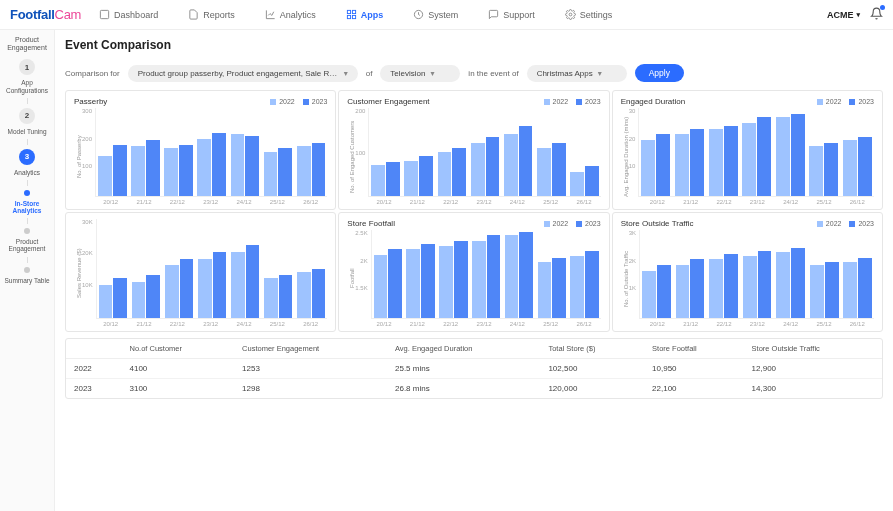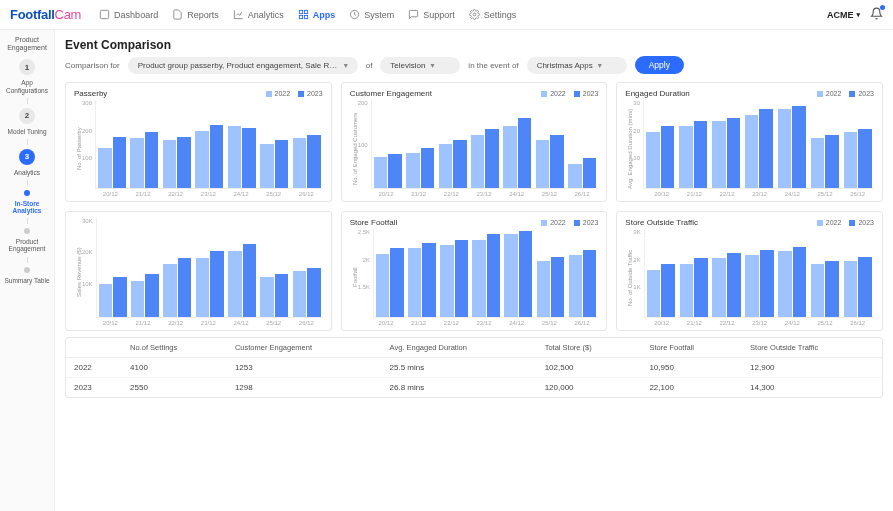--- a/index.html
+++ b/index.html
@@ -1,21 +1,21 @@
 <!DOCTYPE html>
 <html><head>
 <meta charset="utf-8">
 <style>
   * { box-sizing: border-box; margin: 0; padding: 0; }
   body { font-family: -apple-system, BlinkMacSystemFont, "Segoe UI", Arial, sans-serif; font-size: 10px; color: #333; background: #fff; width: 893px; height: 511px; overflow: hidden; }
   
   .topnav { height: 30px; display: flex; align-items: center; padding: 0 10px; border-bottom: 1px solid #eee; }
   .brand { font-weight: 700; font-size: 13px; color: #0f52ba; letter-spacing: -0.3px; margin-right: 18px; }
   .brand .cam { color: #ec4899; font-weight: 400; }
-  .navlinks { display: flex; gap: 14px; align-items: center; }
+  .navlinks { display: flex; gap: 30px; align-items: center; }
   .navlink { display: flex; align-items: center; gap: 4px; font-size: 9px; color: #666; cursor: pointer; }
   .navlink.active { color: #2b6cff; font-weight: 600; }
   .navlink svg { stroke: #888; }
   .navlink.active svg { stroke: #2b6cff; }
   .topright { margin-left: auto; display: flex; align-items: center; gap: 10px; }
   .topright .acct { font-size: 9px; font-weight: 600; color: #222; display: flex; align-items: center; gap: 3px; }
   .bell { position: relative; }
   .bell svg { stroke: #555; }
   .bell .dot { position: absolute; top: -2px; right: -2px; width: 5px; height: 5px; background: #2b6cff; border-radius: 50%; }
   
@@ -24,28 +24,28 @@
   .sidebar .group-header { font-size: 7px; text-align: center; color: #555; line-height: 1.1; padding: 0 3px; margin-bottom: 4px; }
   .stepn { width: 16px; height: 16px; border-radius: 50%; background: #e8e8e8; color: #444; display: flex; align-items: center; justify-content: center; font-size: 8px; font-weight: 600; }
   .stepn.blue { background: #2b6cff; color: #fff; }
   .step-label { font-size: 6.5px; text-align: center; color: #555; line-height: 1.1; padding: 0 2px; }
   .step-label.blue { color: #2b6cff; font-weight: 600; }
   .bullet { width: 6px; height: 6px; border-radius: 50%; background: #2b6cff; }
   .bullet.grey { background: #ccc; }
   .connector { width: 1px; height: 6px; background: #ddd; }
   
   .main { flex: 1; padding: 8px 10px; overflow: hidden; }
-  .page-title { font-size: 12px; font-weight: 600; color: #222; margin-bottom: 4px; }
+  .page-title { font-size: 12px; font-weight: 600; color: #222; margin-bottom: 12px; }
   .filterbar { display: flex; align-items: center; gap: 8px; font-size: 8px; color: #666; margin-bottom: 8px; }
   .pill { background: #efefef; border-radius: 12px; padding: 4px 10px; display: flex; align-items: center; gap: 5px; color: #444; cursor: pointer; max-width: 220px; }
   .pill .txt { white-space: nowrap; overflow: hidden; text-overflow: ellipsis; }
   .pill .chev { color: #888; font-size: 8px; }
   .apply { background: #2b6cff; color: #fff; border-radius: 12px; padding: 4px 14px; cursor: pointer; font-size: 8.5px; }
   
-  .cards { display: grid; grid-template-columns: repeat(3, 1fr); gap: 9px; }
+  .cards { display: grid; grid-template-columns: repeat(3, 1fr); gap: 2px; }
   .card { border: 1px solid #e6e6e6; border-radius: 3px; padding: 6px 8px 4px; height: 120px; display: flex; flex-direction: column; }
   .card-head { display: flex; justify-content: space-between; align-items: center; font-size: 8px; color: #333; margin-bottom: 2px; }
   .legend { display: flex; gap: 8px; font-size: 7px; color: #666; }
   .legend span { display: flex; align-items: center; gap: 3px; }
   .sw { width: 6px; height: 6px; display: inline-block; }
   .sw.a { background: #9ec3ff; }
   .sw.b { background: #4f86f7; }
   .chartbody { flex: 1; display: flex; }
   .ylabel { writing-mode: vertical-rl; transform: rotate(180deg); font-size: 6px; color: #999; text-align: center; padding-right: 2px; }
   .plot { flex: 1; display: flex; flex-direction: column; }
@@ -541,41 +541,41 @@
             </div>
           </div>
         </div>
       </div>
 
     <div class="summary">
       <table>
         <thead>
             <tr id="thead-row">
               <th></th>
-              <th>No.of Settings</th>
+              <th>No.of Customer</th>
               <th>Customer Engagement</th>
               <th>Avg. Engaged Duration</th>
               <th>Total Store ($)</th>
               <th>Store Footfall</th>
               <th>Store Outside Traffic</th>
             </tr>
           </thead>
         <tbody id="tbody">
             <tr>
               <td>2022</td>
               <td>4100</td>
               <td>1253</td>
               <td>25.5 mins</td>
               <td>102,500</td>
               <td>10,950</td>
               <td>12,900</td>
             </tr>
             <tr>
               <td>2023</td>
-              <td>2550</td>
+              <td>3100</td>
               <td>1298</td>
               <td>26.8 mins</td>
               <td>120,000</td>
               <td>22,100</td>
               <td>14,300</td>
             </tr>
           </tbody>
       </table>
     </div>
   </div>

